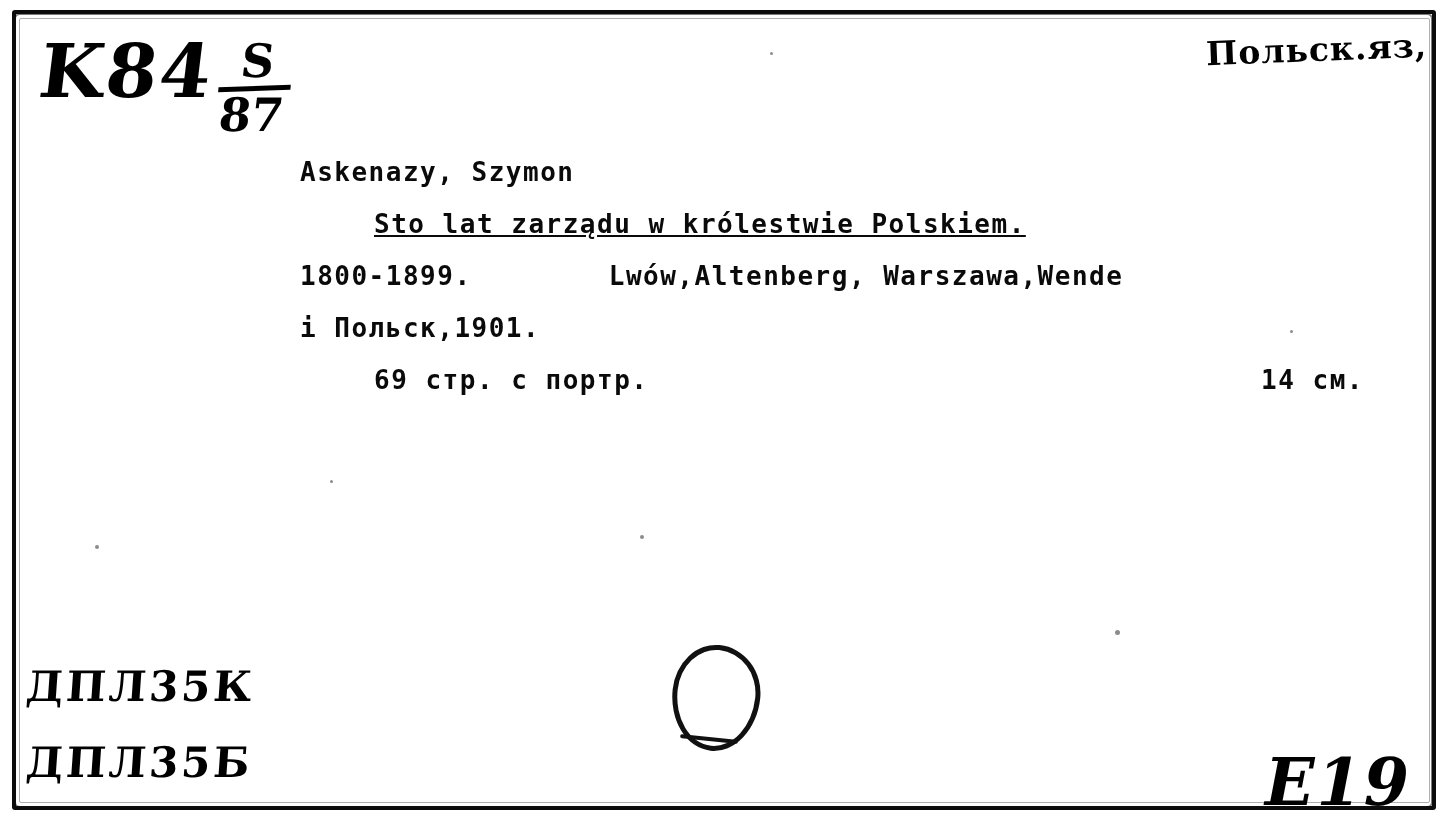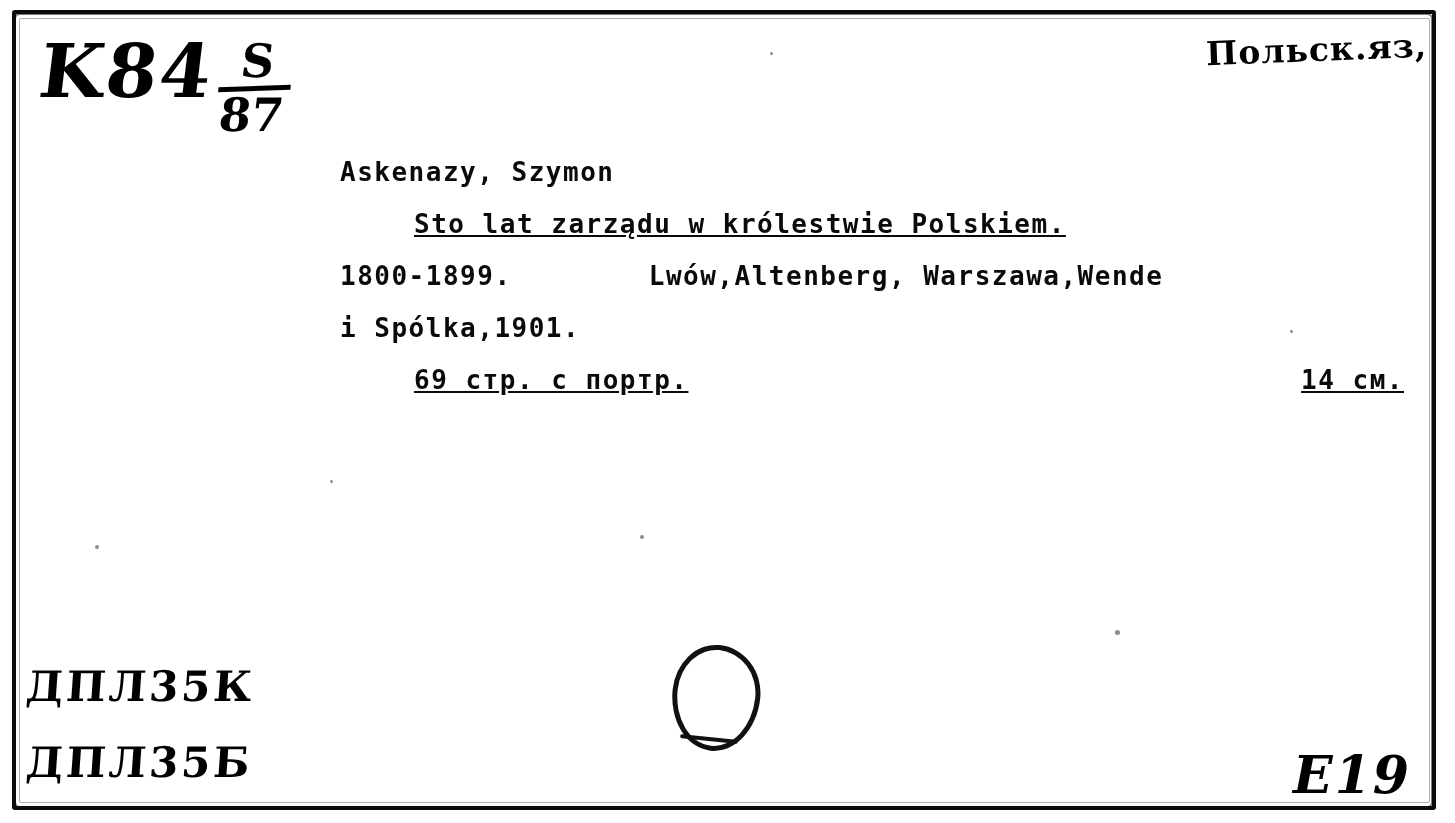--- a/index.html
+++ b/index.html
@@ -116,21 +116,21 @@
   #stamp-left-2 {
     left: 26px;
     top: 738px;
     font-size: 42px;
     letter-spacing: 3px;
     transform: skewX(-4deg);
   }
   #mark-e19 {
     right: 44px;
     top: 744px;
-    font-size: 52px;
+    font-size: 65px;
     font-style: italic;
     letter-spacing: 2px;
   }
 
   
   #circle-mark {
     position: absolute;
     left: 672px;
     top: 645px;
     width: 88px;
@@ -161,30 +161,28 @@
     position: absolute;
     left: 300px;
     top: 146px;
     width: 1100px;
     font-family: "DejaVu Sans Mono", monospace;
     font-weight: 700;
     font-size: 26px;
     line-height: 52px;
     letter-spacing: 1.5px;
     color: #0a0a0a;
-    margin-left: 40px;
   }
   #typed .line { white-space: pre; }
   #typed .indent-1 { padding-left: 74px; text-decoration: underline; }
   #typed .row {
     display: flex;
     justify-content: space-between;
     align-items: flex-end;
     white-space: pre;
-    text-decoration: underline;
   }
   #typed .pages { padding-left: 74px; }
   #typed .size { padding-right: 36px; }
 
   
   .speck {
     position: absolute;
     background: #6f6f6f;
     border-radius: 50%;
     opacity: .8;
@@ -205,21 +203,21 @@
       <span class="den">87</span>
     </span>
   </div>
 
   <div id="lang-note" class="hand">Польск.яз,</div>
 
   <div id="typed">
     <div class="line">Askenazy, Szymon</div>
     <div class="line indent-1">Sto lat zarządu w królestwie Polskiem.</div>
     <div class="line">1800-1899.        Lwów,Altenberg, Warszawa,Wende</div>
-    <div class="line">i Spólka,1901.</div>
+    <div class="line">i Польск,1901.</div>
     <div class="row">
       <span class="pages">69 стр. с портр.</span>
       <span class="size">14 см.</span>
     </div>
   </div>
 
   <div id="circle-mark">
     <span class="ring"></span>
     <span class="tail"></span>
   </div>

